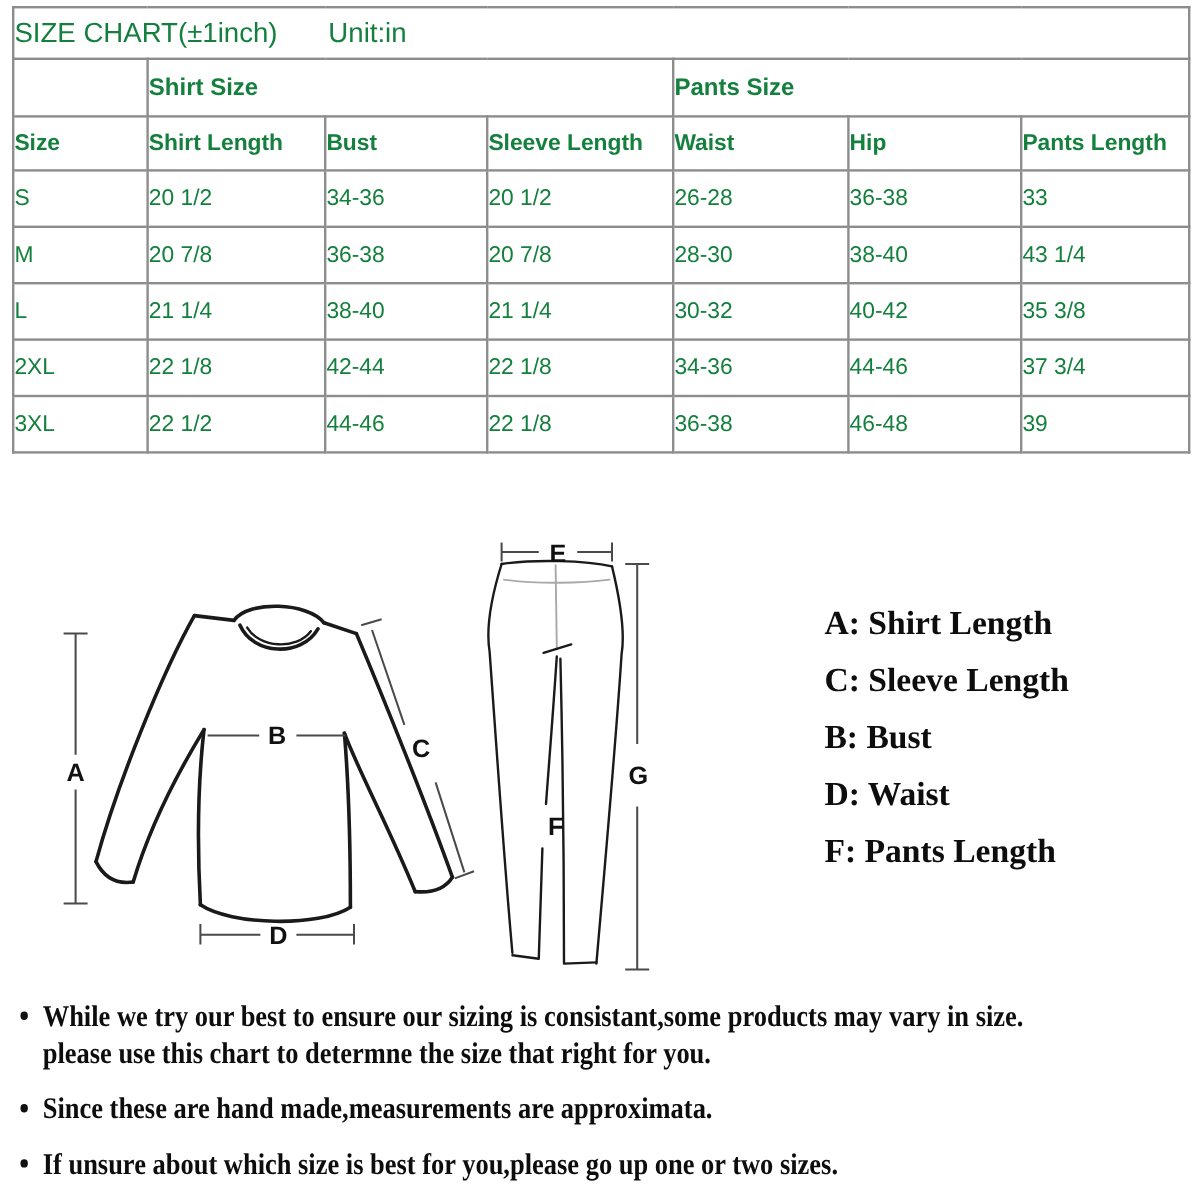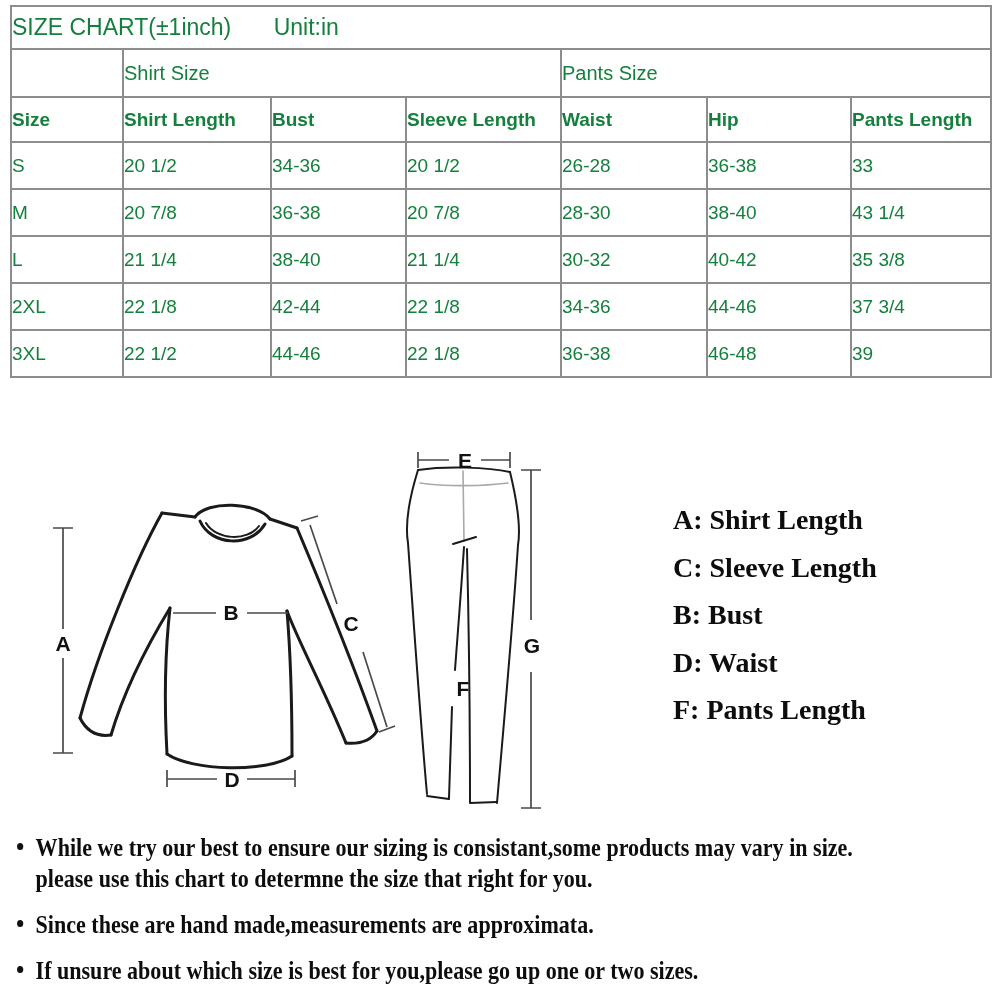--- a/index.html
+++ b/index.html
@@ -12,34 +12,34 @@
   table.size-chart{
     position:absolute;left:10px;top:5px;width:980px;
     border-collapse:collapse;table-layout:fixed;background:#fff;
   }
   table.size-chart td,table.size-chart th{
     border:2px solid #8d8d8d;text-align:left;vertical-align:middle;padding:0;
     color:#15803d;overflow:hidden;
   }
   .title-row td{height:41px;font-size:23px;font-weight:normal;}
   .title-unit{margin-left:36px;}
-  .group-row td{height:46px;font-size:20px;font-weight:normal;}
+  .group-row td{height:46px;font-size:20px;font-weight:bold;}
   .head-row th{height:43px;font-size:19px;font-weight:bold;}
   tbody td{height:45px;font-size:19px;font-weight:normal;}
 
   
   .diagram{position:absolute;left:20px;top:437px;}
   .garment{fill:none;stroke:#1a1a1a;stroke-width:3;stroke-linecap:round;stroke-linejoin:round;}
   .garment-thin{fill:none;stroke:#1a1a1a;stroke-width:2;stroke-linecap:round;stroke-linejoin:round;}
   .faint{fill:none;stroke:#a9a9a9;stroke-width:1.6;stroke-linecap:round;}
   .dim{fill:none;stroke:#4a4a4a;stroke-width:1.7;stroke-linecap:butt;}
   .dim-label{font-family:"Liberation Sans",sans-serif;font-weight:bold;font-size:21px;fill:#111;text-anchor:middle;}
 
   
-  .legend{position:absolute;left:673px;top:496px;}
+  .legend{position:absolute;left:687px;top:496px;}
   .legend-item{
     height:47.5px;line-height:47.5px;
     font-family:"Liberation Serif",serif;font-weight:bold;font-size:28px;color:#0d0d0d;
     white-space:nowrap;
   }
 
   
   .notes{
     position:absolute;left:10px;top:832px;width:1125px;
     transform:scaleX(0.882);transform-origin:left top;

